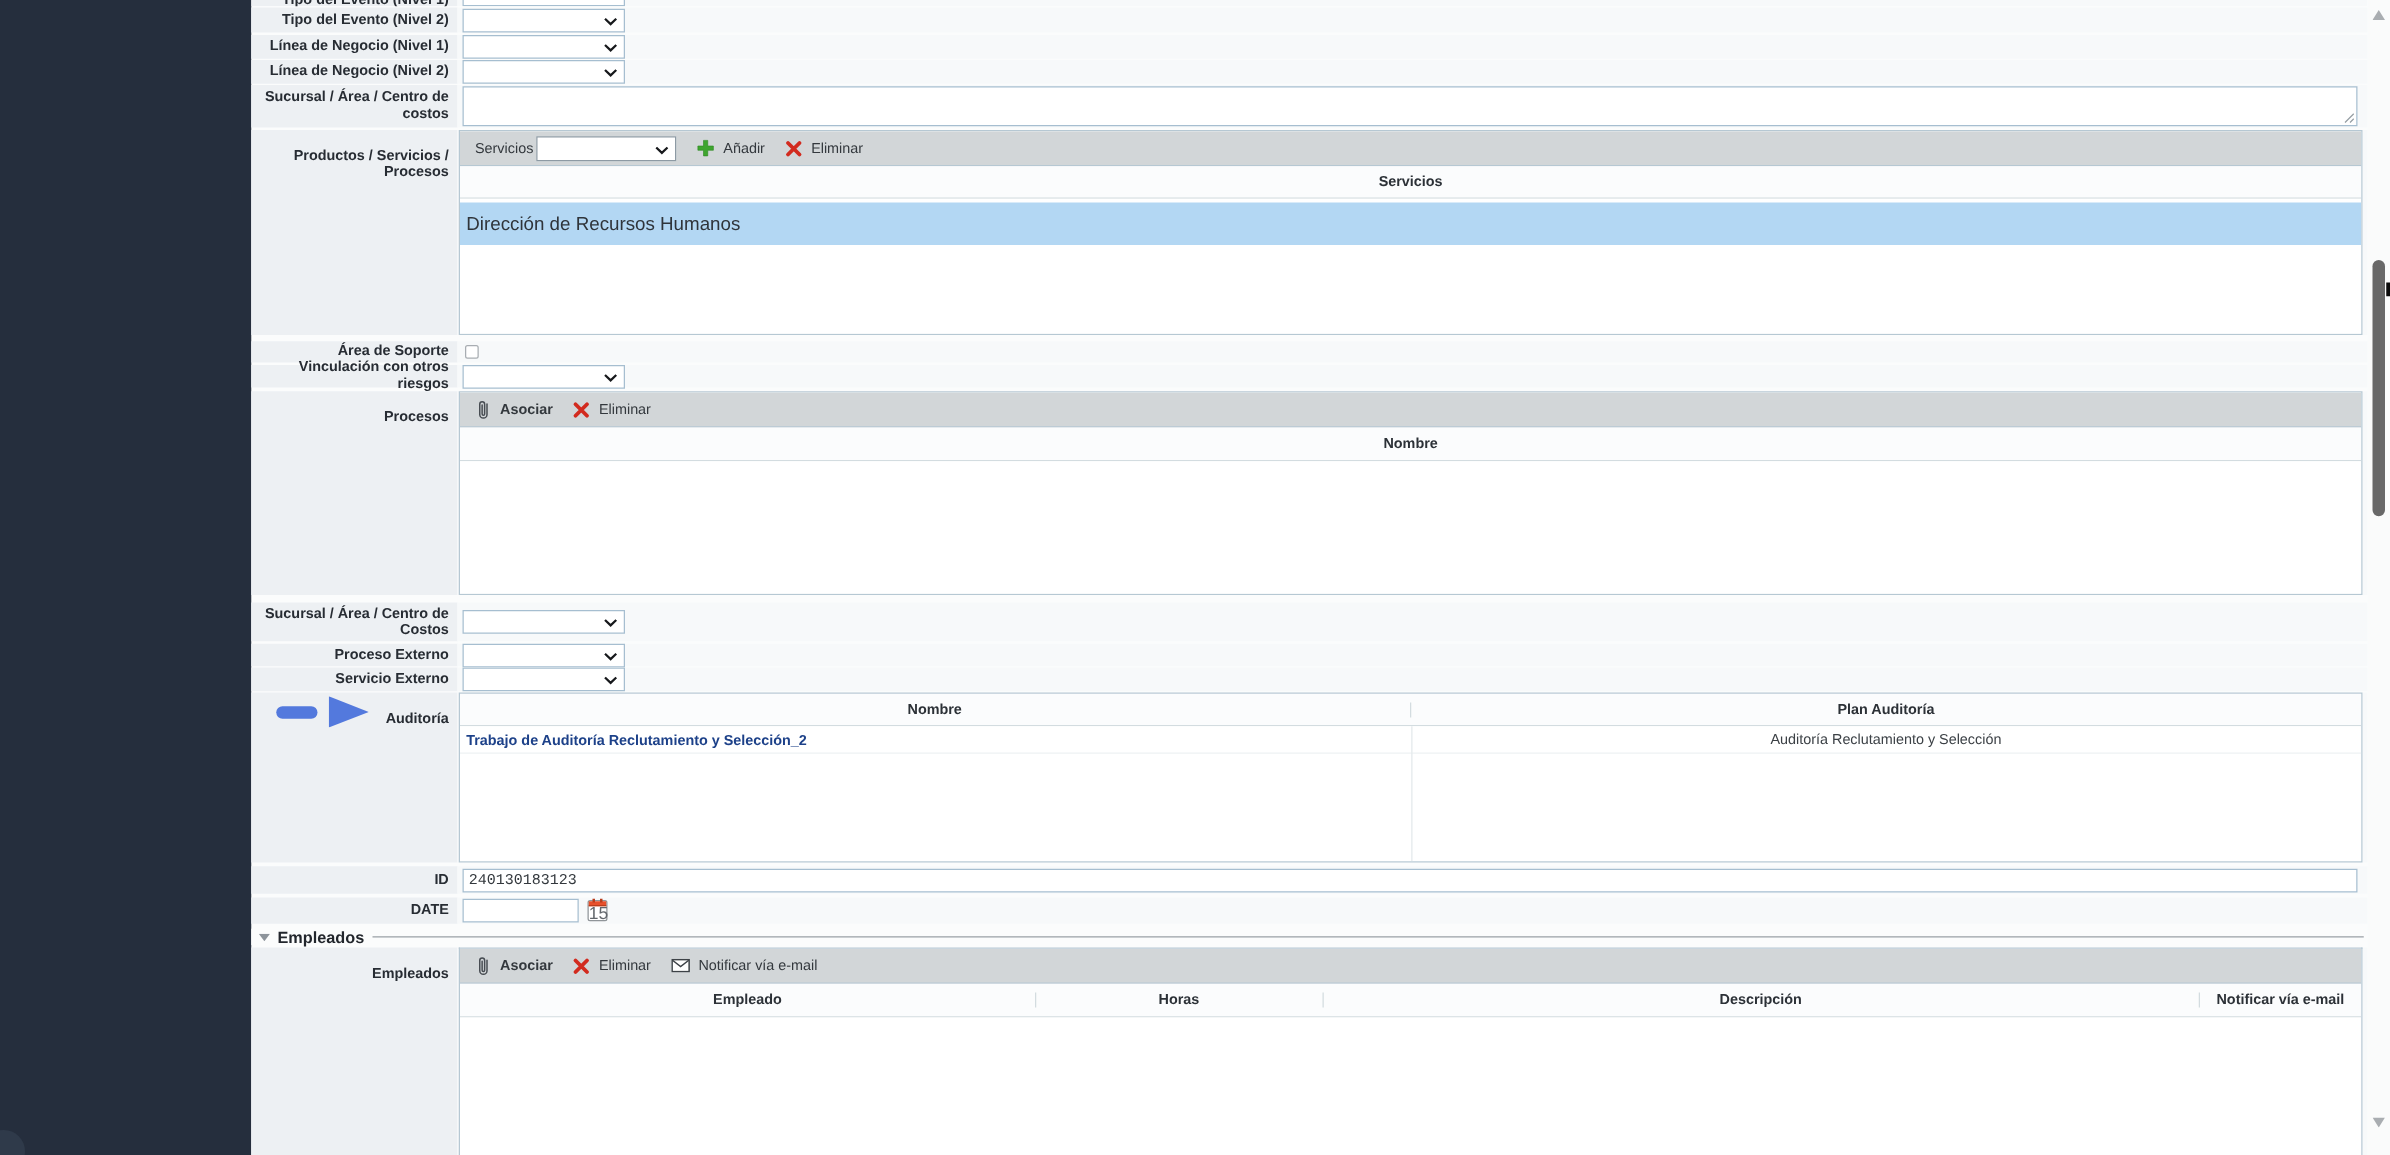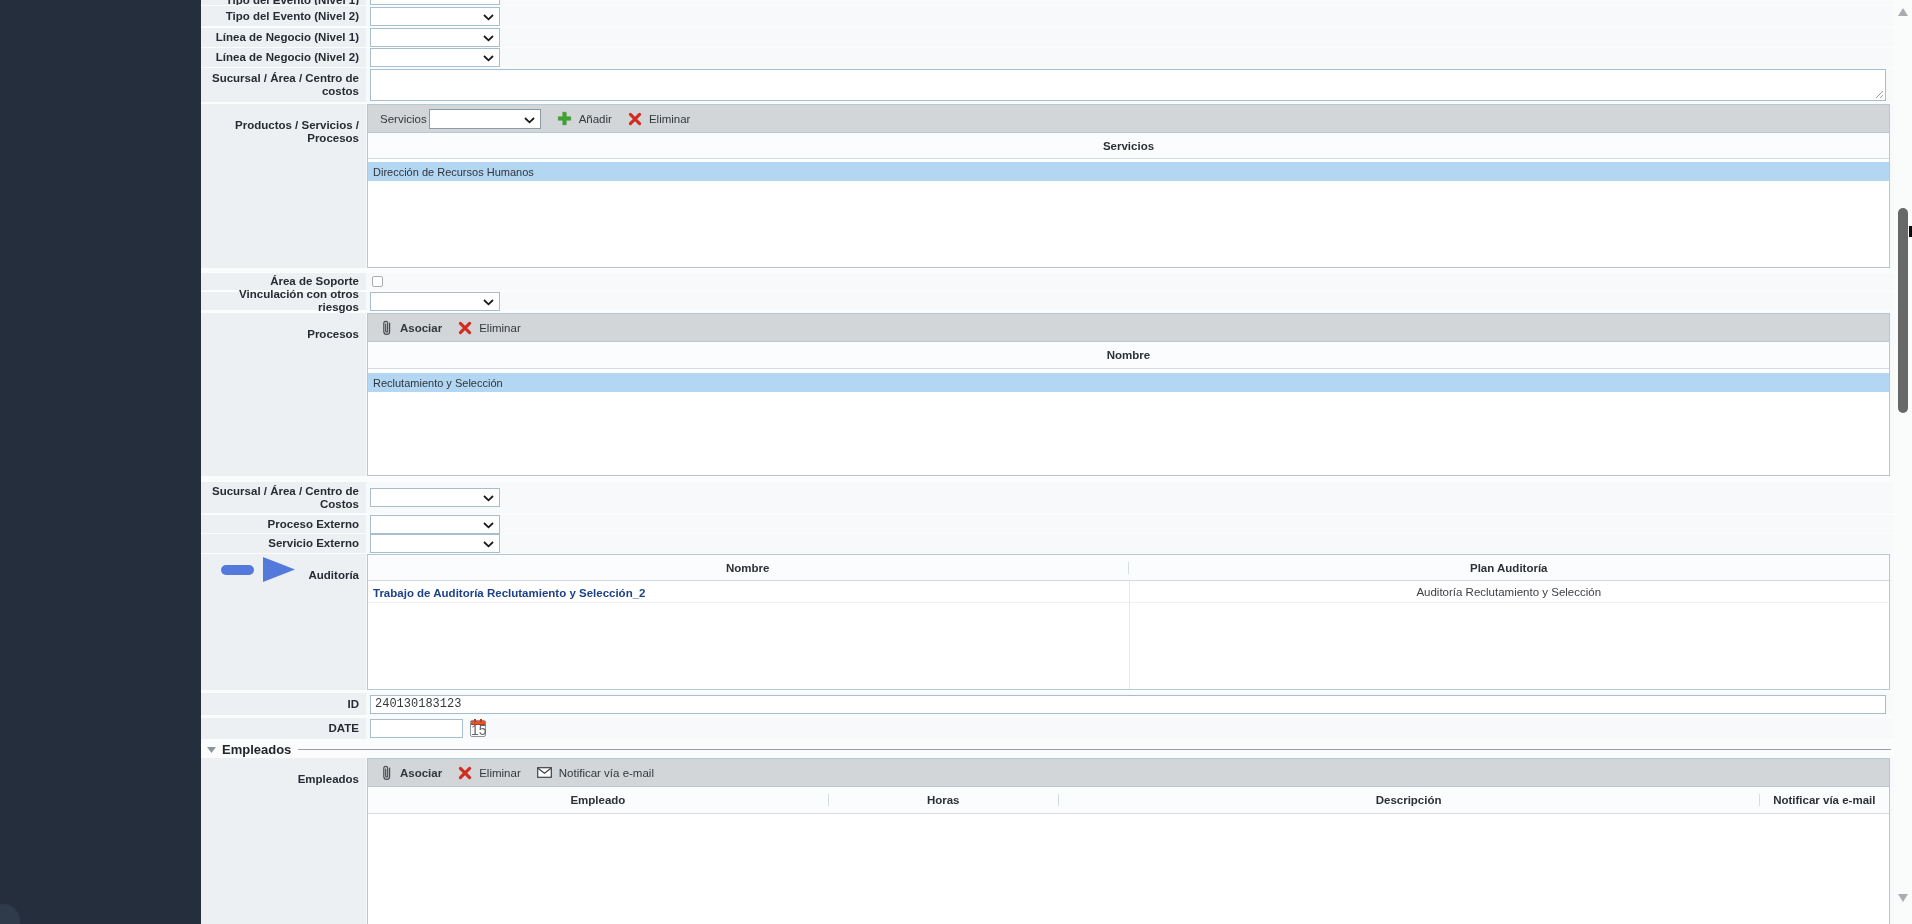--- a/index.html
+++ b/index.html
@@ -69,22 +69,22 @@
   .toolbar .tb-label { margin-right:2px; }
   .tbtn { display:inline-flex; align-items:center; gap:7px; margin-left:16px;
           font-size:11.5px; color:#33383d; cursor:default; }
   .tbtn:first-child { margin-left:1px;font-weight:bold; }
   .thead { height:26px; flex-shrink:0; background:#fbfcfd; border-bottom:1px solid #d3dce0;
            display:flex; align-items:center; }
   .thead .hcell { font-size:11.5px; font-weight:bold; color:#2c3137; text-align:center; }
   .thead .hcell.full { width:100%; }
   .tbody { flex:1; background:#fff; position:relative; }
   .row-spacer { height:3px; }
-  .sel-row { height:19px; background:#b3d7f3; display:flex; align-items:center;
-             padding-left:5px; font-size:11px; color:#2f343a; }
+  .sel-row { height:34px; background:#b3d7f3; display:flex; align-items:center;
+             padding-left:5px; font-size:15px; color:#2f343a; }
 
   
   .acol-l { width:50%; border-right:1px solid #d3dce0; }
   .acol-r { width:50%; }
   .audit-vline { position:absolute; left:50%; top:0; bottom:0; width:1px; background:#e3e9ec; }
   .audit-row { height:22px; display:flex; align-items:center; border-bottom:1px solid #eef2f4; }
   .audit-row .cell-l { width:50%; padding-left:5px; }
   .audit-row .cell-r { width:50%; text-align:center; font-size:11.5px; color:#3c4146; }
   .audit-link { font-size:11.5px; font-weight:bold; color:#1d4189; text-decoration:none; }
 
@@ -257,21 +257,20 @@
                   <path d="M2.4 2.4L11.6 11.6M11.6 2.4L2.4 11.6" stroke="#d22b1f" stroke-width="3.1" stroke-linecap="round" fill="none"></path>
                 </svg>
               <span>Eliminar</span>
             </div>
           </div>
           <div class="thead" style="height:27px">
             <div class="hcell full">Nombre</div>
           </div>
           <div class="tbody">
             <div class="row-spacer" style="height:4px"></div>
-            <div class="sel-row">Reclutamiento y Selección</div>
           </div>
         </div>
       </div>
     </div>
 
     <div class="frow mt6" style="height:31px">
       <div class="flabel">
           <span>Sucursal / Área / Centro de Costos</span>
         </div>
       <div class="fcontent">

